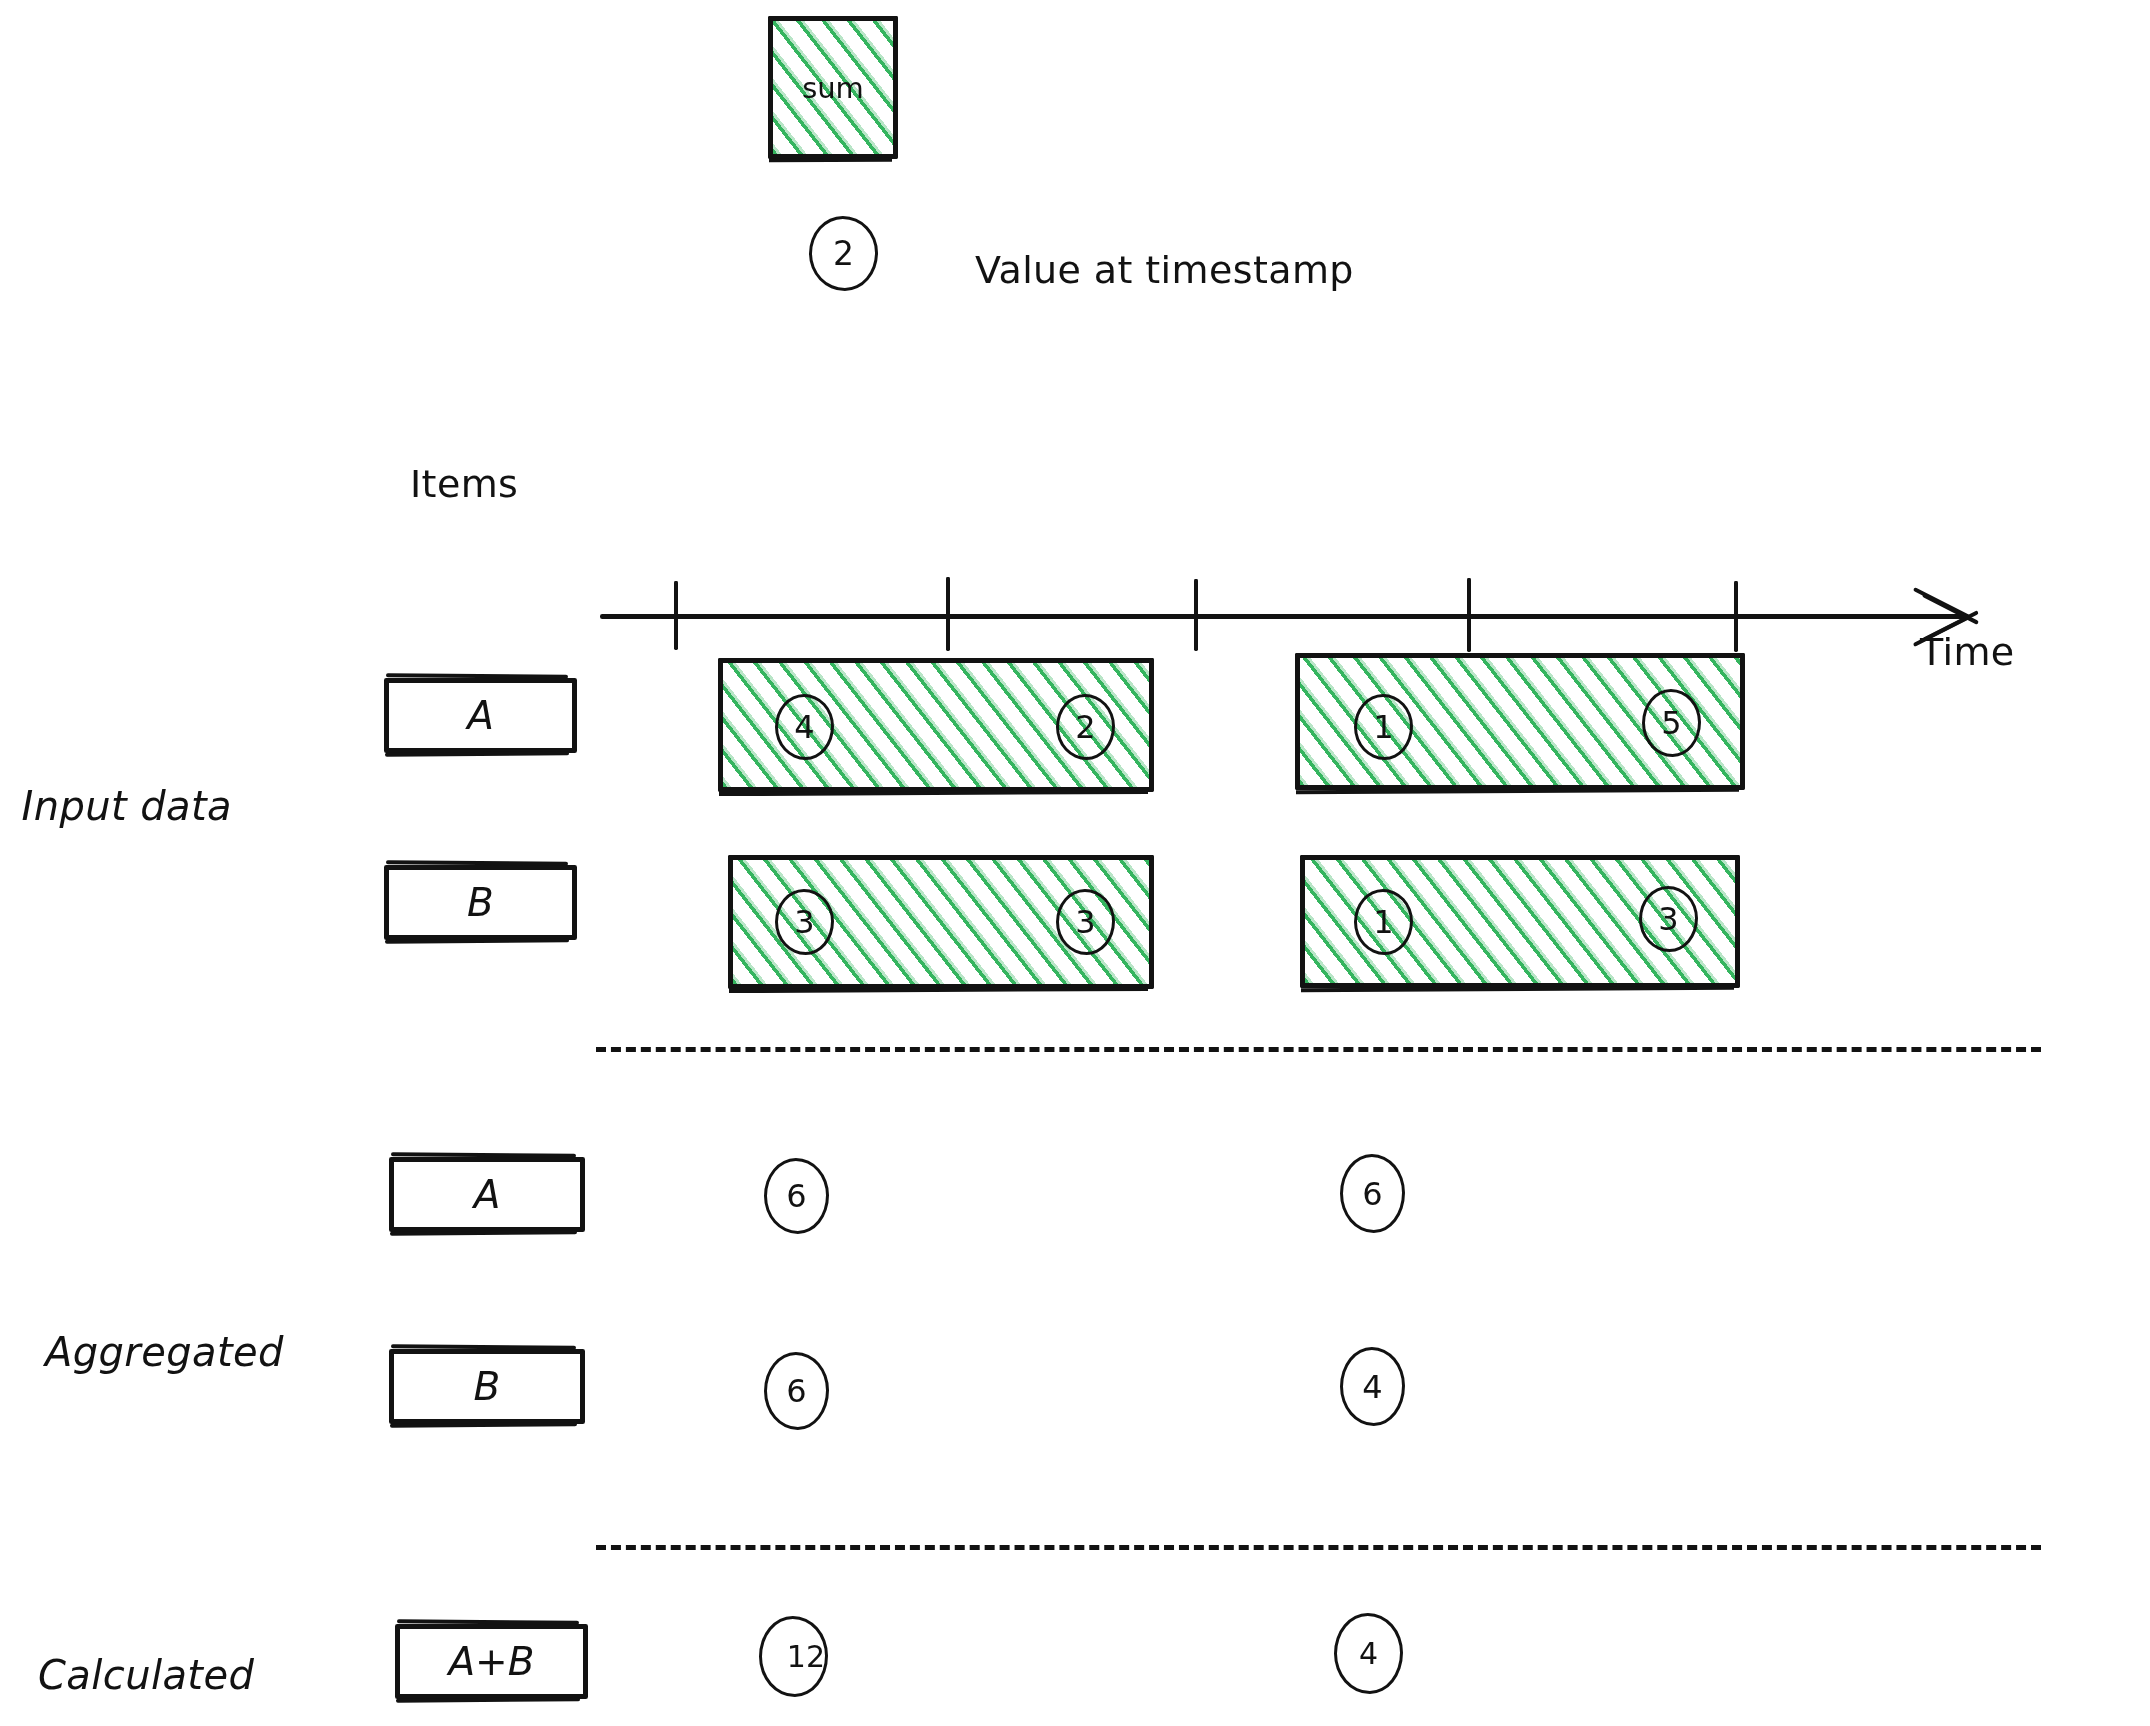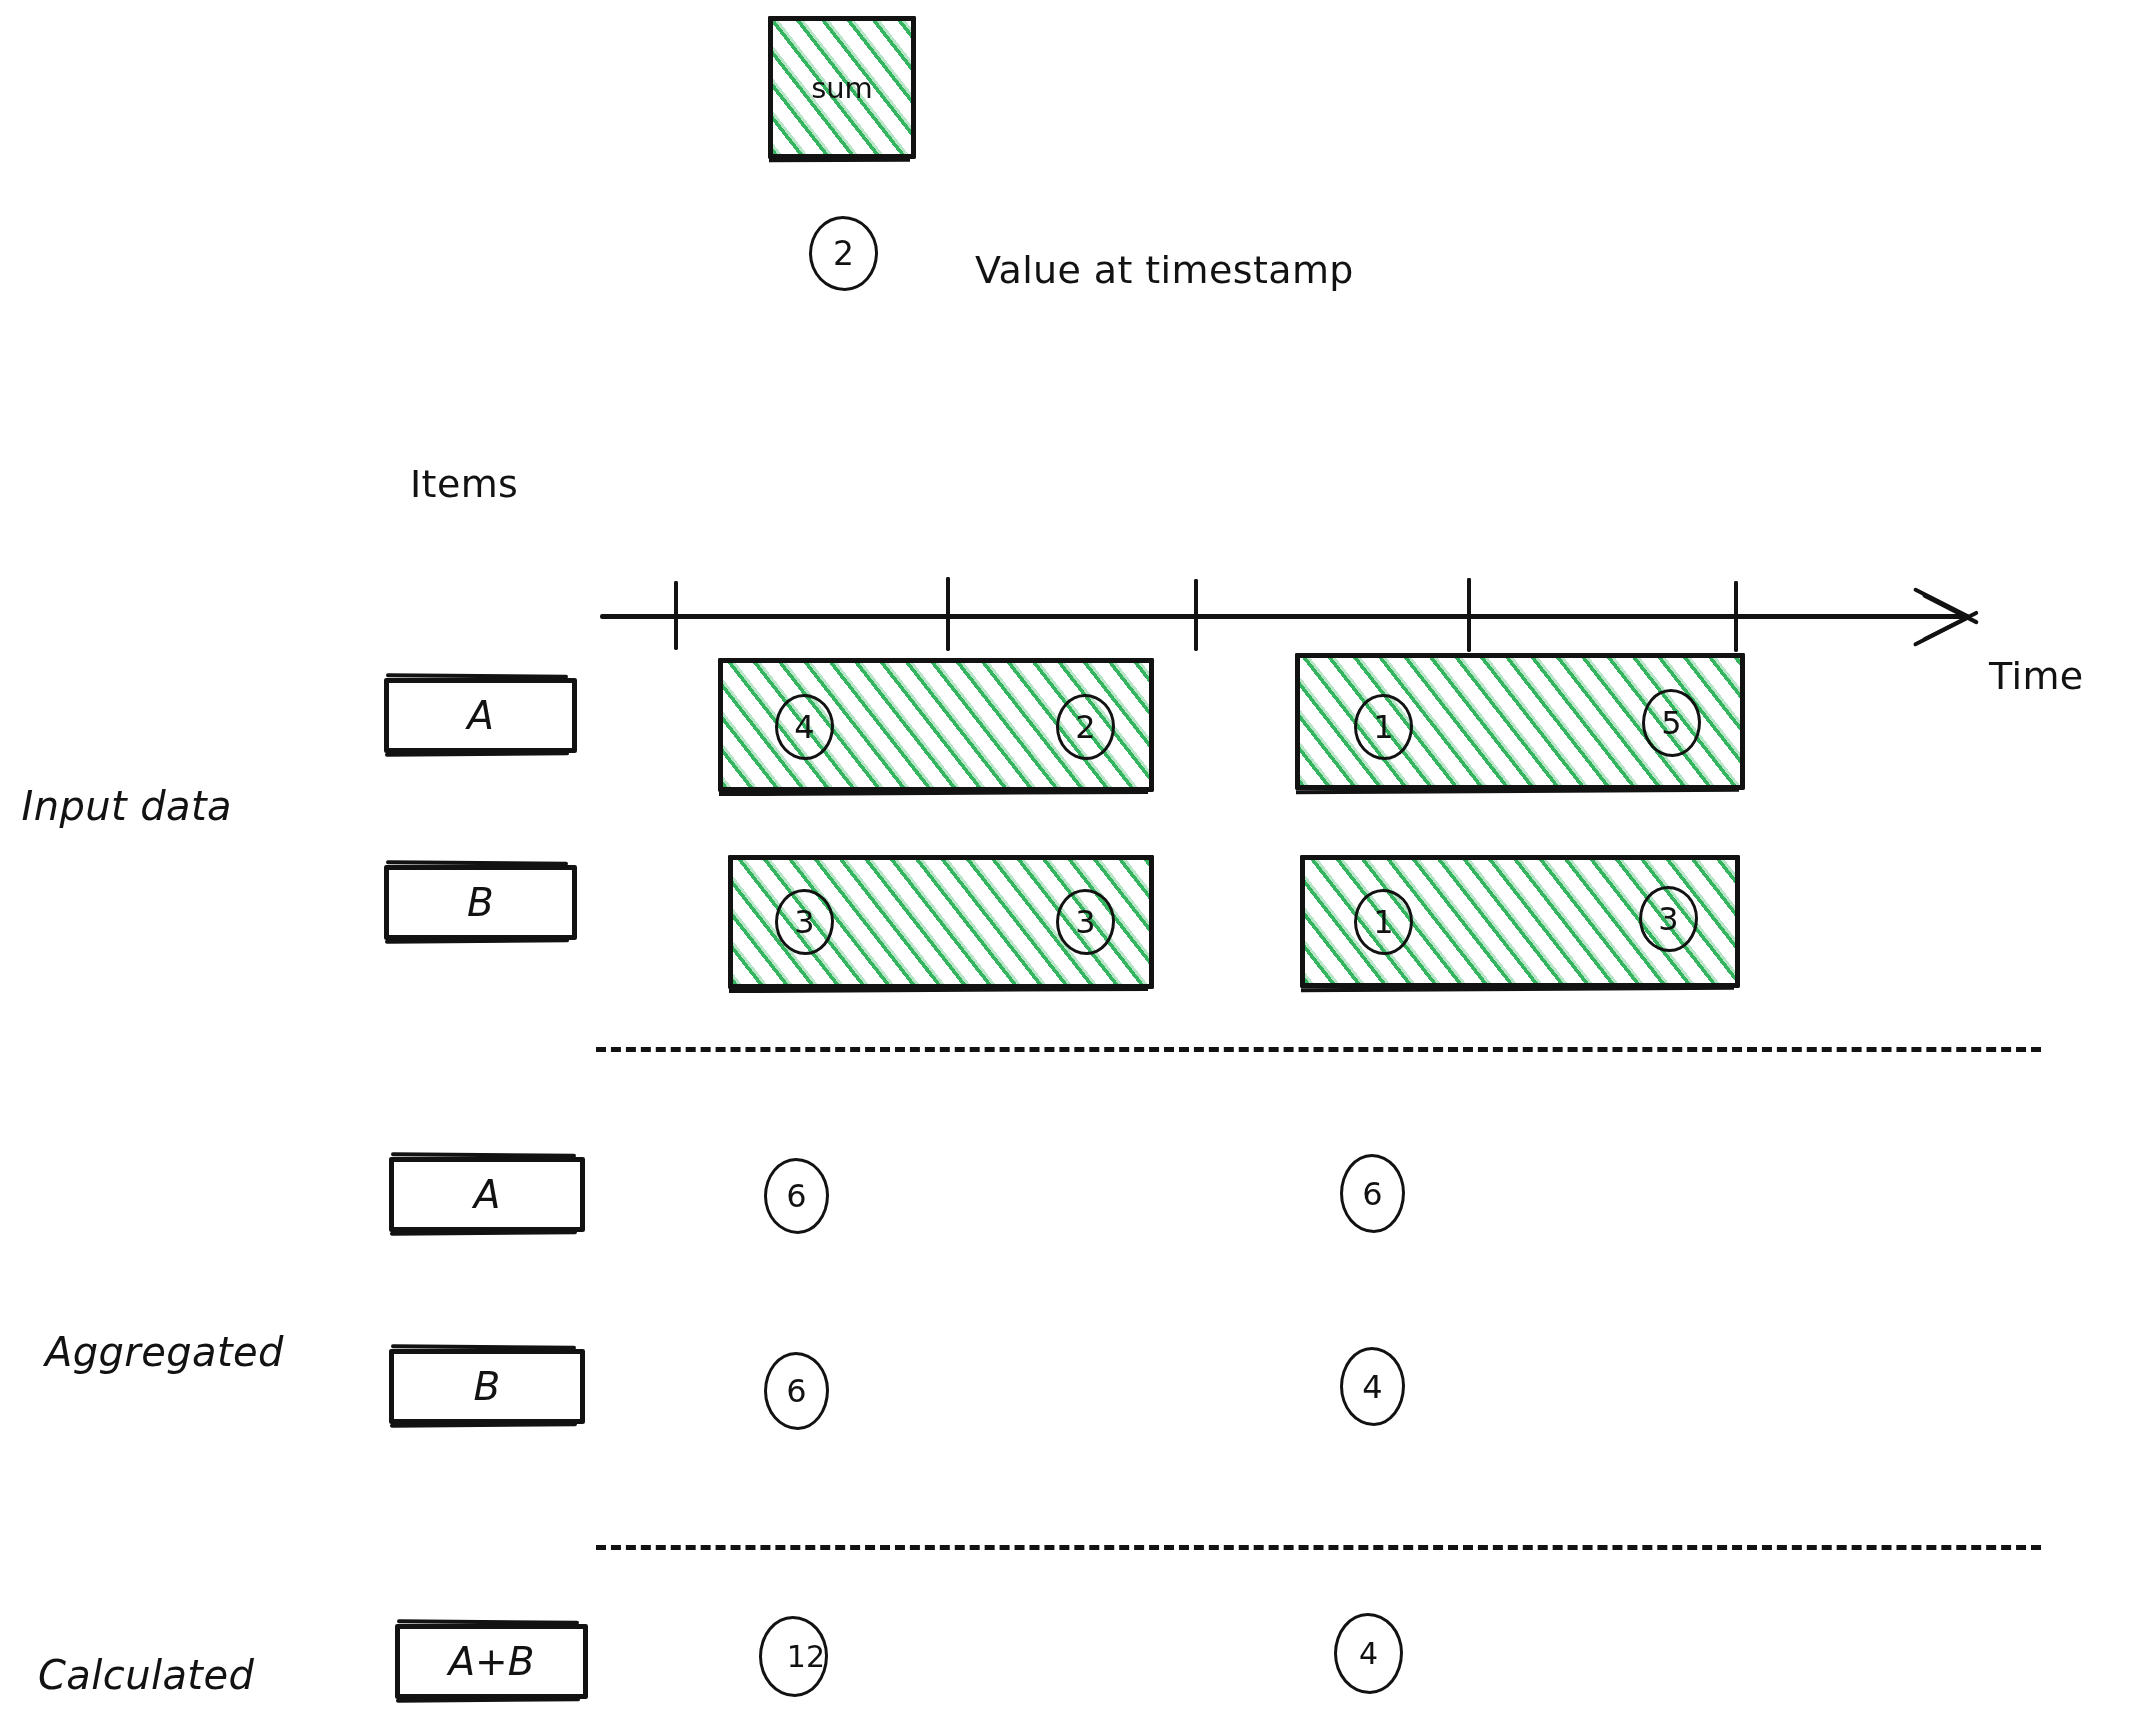--- a/index.html
+++ b/index.html
@@ -154,21 +154,21 @@
     position: absolute;
     height: 0;
     border-top: 5.8px dashed #121212;
   }
 </style>
 </head>
 <body>
 
 <div id="stage">
 
-  <div class="agg-box legend-swatch" style="left:768px; top:16px; width:148px; height:143px;">
+  <div class="agg-box legend-swatch" style="left:768px; top:16px; width:130px; height:143px;">
     <span class="legend-swatch-text">sum</span>
   </div>
 
   <div class="value-circle" style="left:809px; top:216px; width:69px; height:75px; font-size:33px;">
     <span>2</span>
   </div>
   <div class="hand label-md" style="left:975px; top:248px;text-align:center;">Value at timestamp</div>
 
   <div class="hand label-md" style="left:410px; top:462px;">Items</div>
 
@@ -180,21 +180,21 @@
   <div class="axis-tick" style="left:1467px; top:578px; height:74px;"></div>
   <div class="axis-tick" style="left:1734px; top:581px; height:71px;"></div>
 
   <div class="arrow-head" style="left:1969px; top:616px;">
     <span class="up" style="left:-62px; top:-0.7px;"></span>
     <span class="down" style="left:-62px; top:-0.7px;"></span>
     <span class="up" style="left:-53px; top:-6.5px;"></span>
     <span class="down" style="left:-53px; top:5px;"></span>
   </div>
 
-  <div class="hand label-md" style="left:1989px; top:630px;margin-top:24px;">Time</div>
+  <div class="hand label-md" style="left:1920px; top:630px;">Time</div>
 
   <div class="hand label-lg" style="left:21.6px; top:783px;">Input data</div>
 
   <div class="item-box" style="left:384px; top:678px; width:193px; height:75px;">
     <span>A</span>
   </div>
 
   <div class="agg-box" style="left:718px; top:658px; width:436px; height:134px;"></div>
   <div class="value-circle" style="left:775px; top:694px; width:59px; height:66px;">
     <span>4</span>

